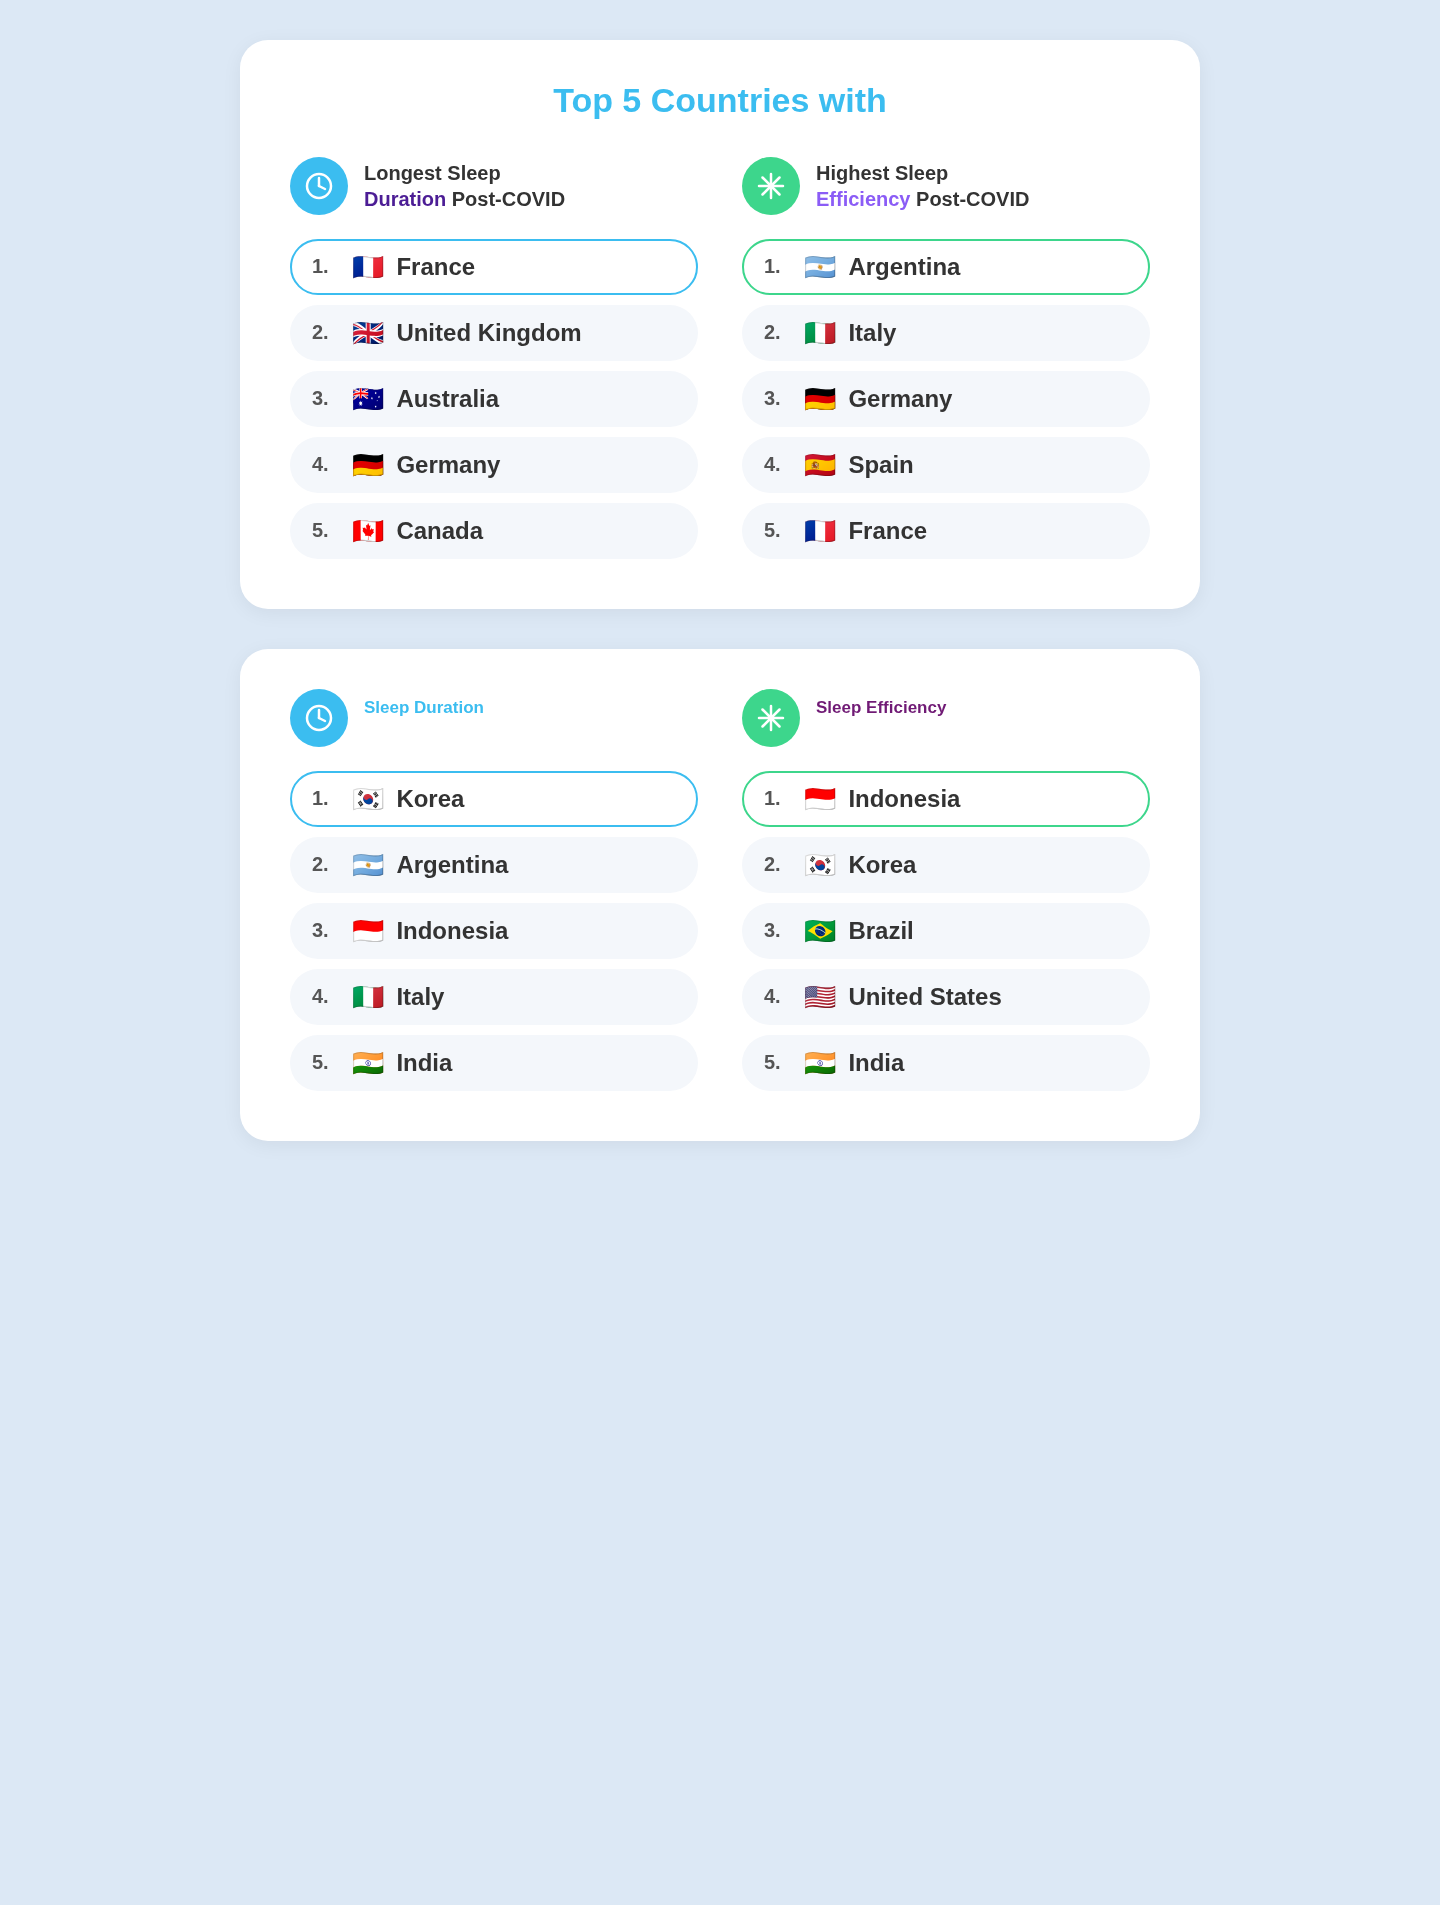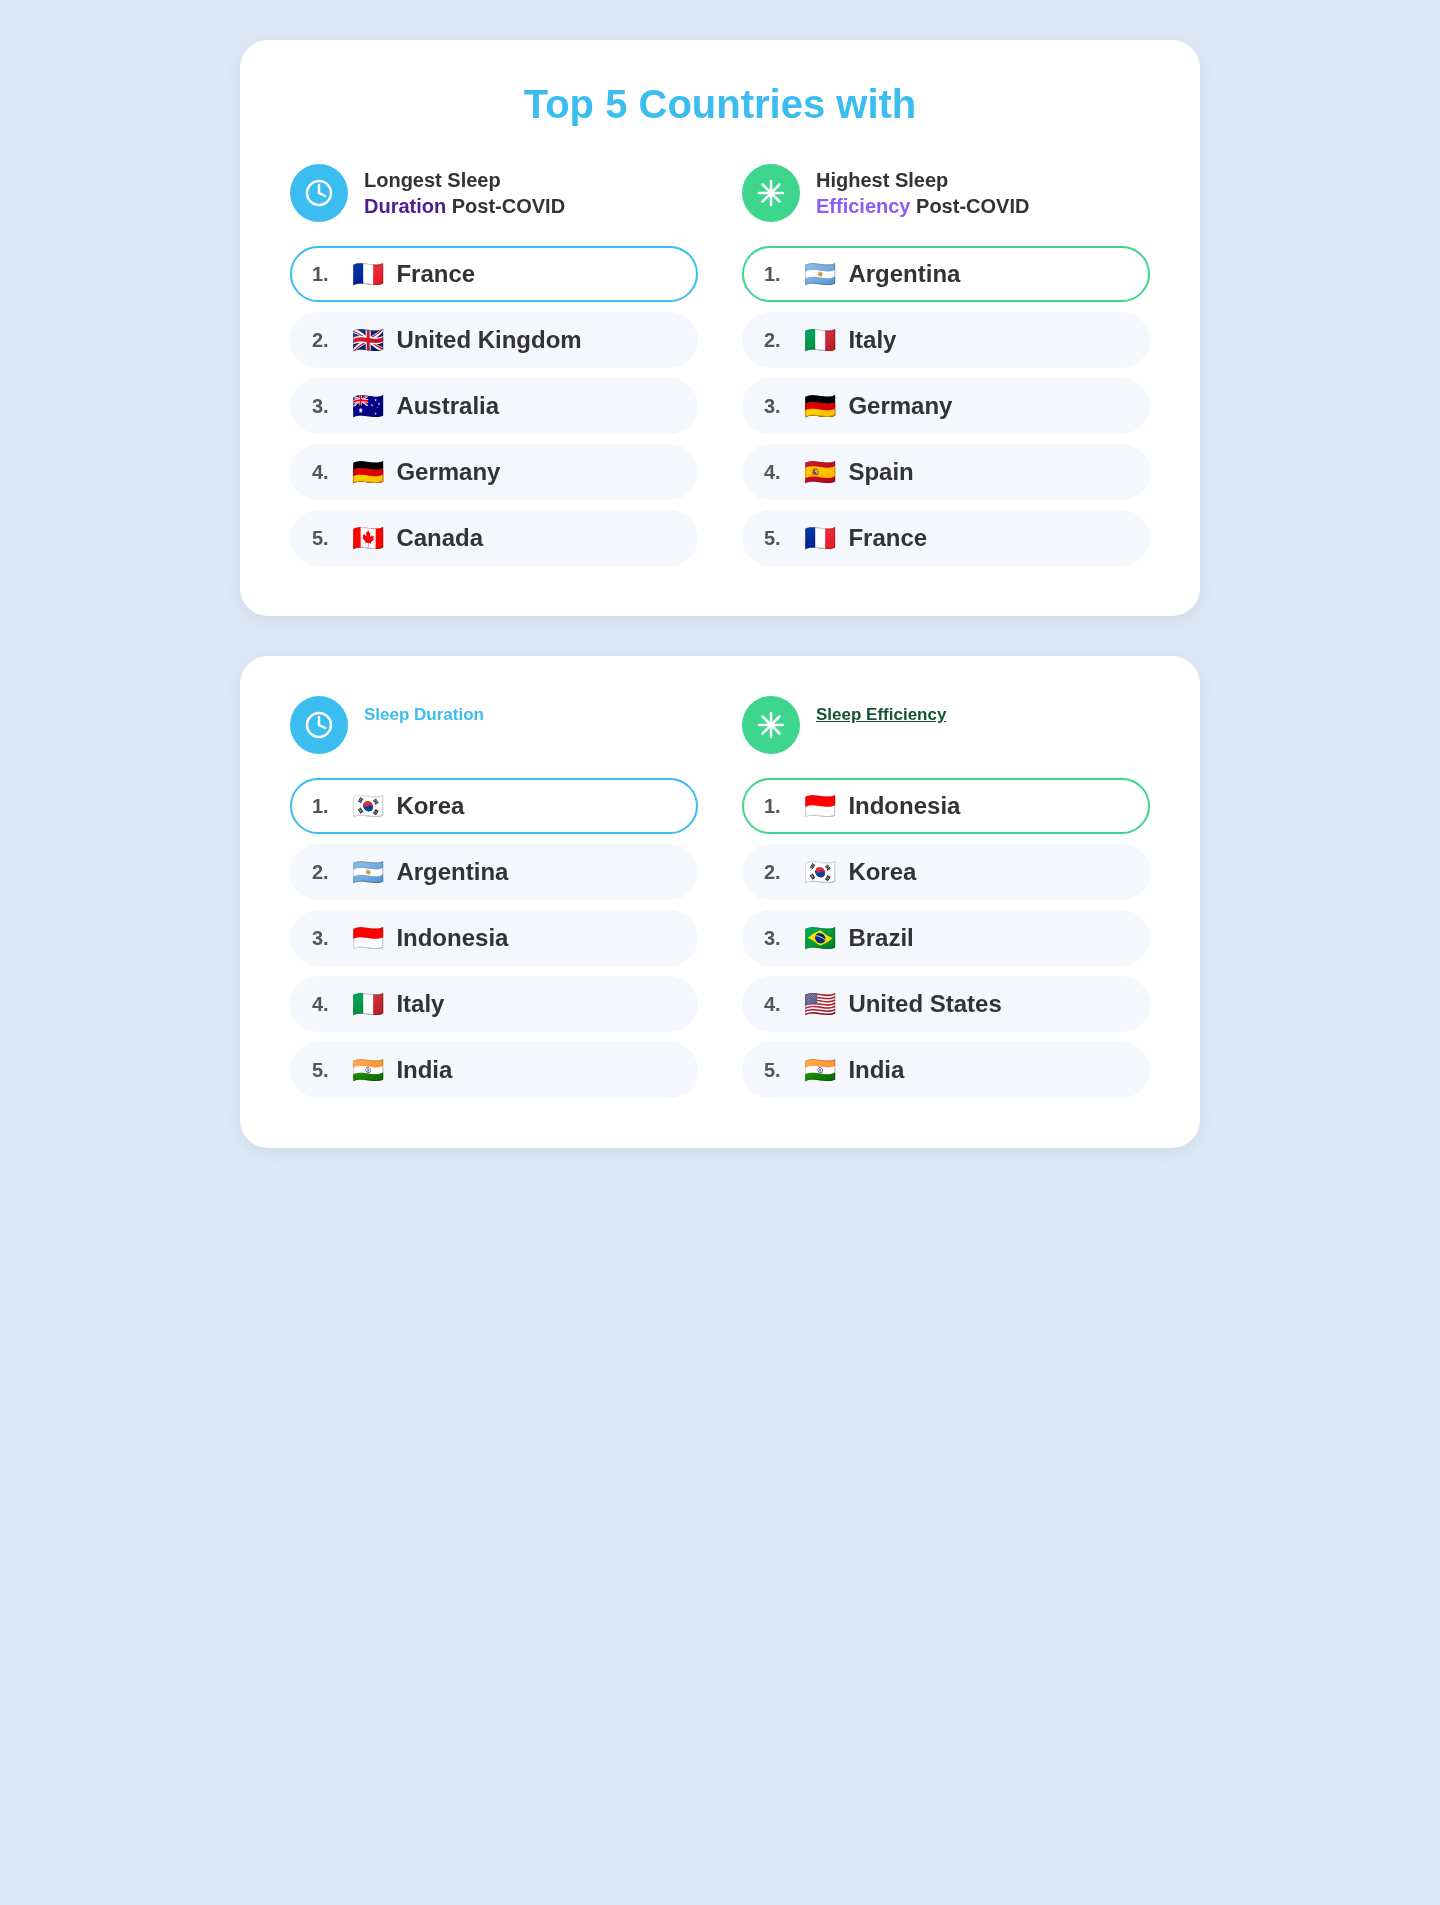--- a/index.html
+++ b/index.html
@@ -16,21 +16,21 @@
     }
     .card {
       background: #ffffff;
       border-radius: 28px;
       padding: 40px 50px 50px;
       width: 960px;
       box-shadow: 0 4px 20px rgba(0,0,0,0.06);
     }
     .card-title {
       text-align: center;
-      font-size: 40px;
+      font-size: 34px;
       font-weight: 800;
       margin-bottom: 36px;
       line-height: 1.2;
     }
     .card-title .blue { color: #3bbdf0; }
     .card-title .green { color: #3dd68c; }
     .columns {
       display: flex;
       gap: 44px;
       justify-content: space-between;
@@ -102,21 +102,21 @@
     .country-name {
       font-weight: 800;
       font-size: 24px;
     }
     .section-subtitle {
       font-size: 17px;
       font-weight: 700;
       margin-bottom: 20px;
     }
     .section-subtitle.blue { color: #3bbdf0; }
-    .section-subtitle.green { color: #14532d; text-decoration: underline; }
+    .section-subtitle.green { color: #701a75; }
   </style>
 </head>
 <body>
 
 <div class="card">
   <div class="card-title">
     <span class="blue">Top 5 Countries with</span>
   </div>
 
   <div class="columns">

